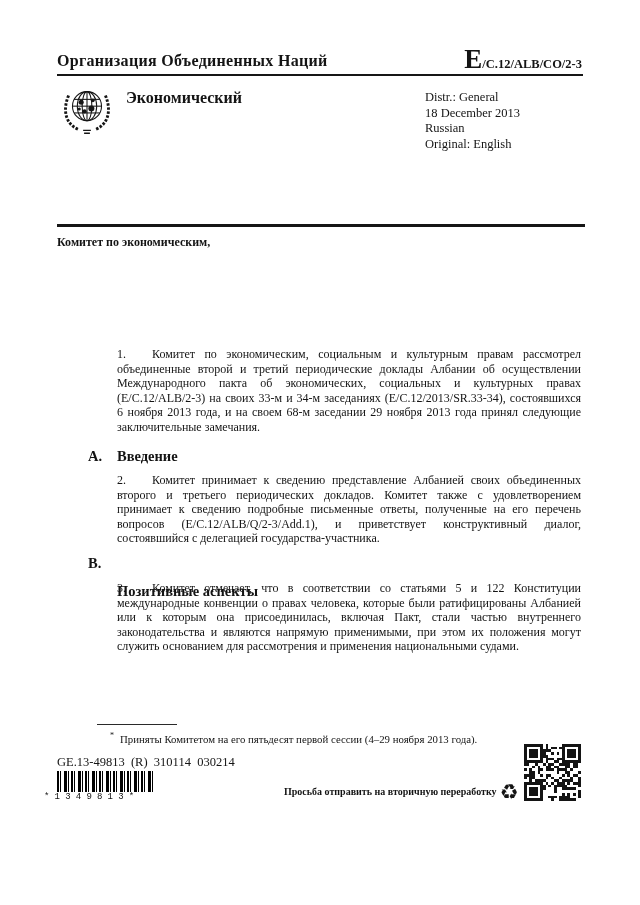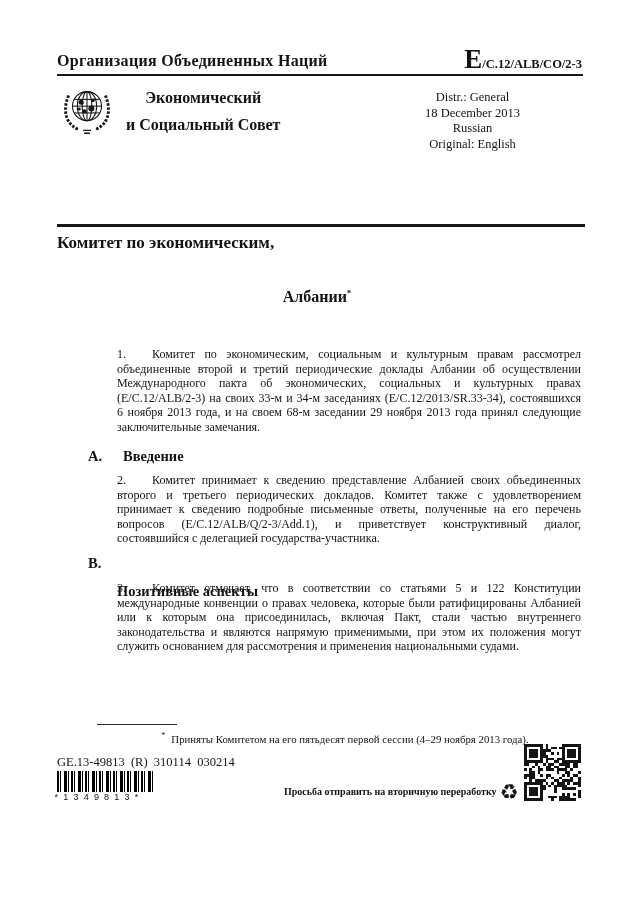--- a/index.html
+++ b/index.html
@@ -1,59 +1,59 @@
 <!DOCTYPE html>
 <html><head>
 <meta charset="utf-8">
 <style>
   html,body{margin:0;padding:0;}
   body{
     width:640px;height:905px;background:#ffffff;position:relative;
     font-family:"Liberation Serif","DejaVu Serif",serif;color:#141414;
     overflow:hidden;
   }
-  .abs{position:absolute;text-align:center;}
+  .abs{position:absolute;}
   
   .org-name{left:57px;top:52px;font-size:16px;font-weight:bold;letter-spacing:.3px;}
   .doc-symbol{right:58px;top:44px;font-weight:bold;white-space:nowrap;}
   .doc-symbol .big-e{font-size:27px;}
   .doc-symbol .rest{font-size:12.5px;}
   .header-rule{left:57px;top:74px;width:526px;height:2px;background:#161616;}
   .emblem{left:56px;top:80px;width:62px;height:62px;}
   .council-title{left:126px;top:84px;font-size:16px;font-weight:bold;line-height:27px;}
   .distr-block{left:425px;top:90px;font-size:12.5px;line-height:15.5px;}
   
   .section-rule{left:57px;top:224px;width:528px;height:3px;background:#161616;}
   
-  .committee{left:57px;top:234px;font-size:17px;font-weight:bold;line-height:17px;}
+  .committee{left:57px;top:234px;font-size:12px;font-weight:bold;line-height:17px;}
   .doc-title{left:117px;top:283px;font-size:16px;font-weight:bold;line-height:21.5px;width:400px;}
   .doc-title sup{font-size:9px;}
   
   .para{width:464px;font-size:12px;line-height:14.6px;text-align:justify;}
   .para .pnum{display:inline-block;width:35px;font-size:12px;}
   .p1{left:117px;top:347px;}
   .sec-head{font-size:14.5px;font-weight:bold;}
   .sec-letter-a{left:88px;top:448px;}
-  .sec-title-a{left:123px;top:448px;}
+  .sec-title-a{left:117px;top:448px;}
   .p2{left:117px;top:473px;}
   .sec-letter-b{left:88px;top:555px;}
   .sec-title-b{left:117px;top:555px;margin-top:28px;}
   .p3{left:117px;top:581px;}
   
   .footnote-rule{left:97px;top:724px;width:80px;height:1px;background:#2a2a2a;}
   .footnote{left:110px;top:731px;font-size:10.8px;width:470px;}
   .footnote sup{font-size:8px;margin-right:6px;}
   
   .ge-number{left:57px;top:755px;font-size:12.5px;white-space:pre;}
   .barcode{left:57px;top:771px;width:98px;height:21px;background-color:#fff;
     background-image:repeating-linear-gradient(90deg,
       #000 0 2px,#fff 2px 3px,#000 3px 4px,#fff 4px 7px,
       #000 7px 10px,#fff 10px 11px,#000 11px 12px,#fff 12px 14px);}
-  .barcode-digits{left:50px;top:792px;width:98px;font-family:Liberation Sans, sans-serif;
-    font-size:9px;letter-spacing:5.2px;white-space:pre;text-align:center;}
+  .barcode-digits{left:44px;top:792px;width:98px;font-family:Liberation Mono, monospace;
+    font-size:9px;letter-spacing:5.2px;white-space:pre;text-align:left;}
   .recycle-line{left:284px;top:780px;font-size:10px;font-weight:bold;white-space:nowrap;}
   .recycle-glyph{font-size:21px;font-weight:normal;vertical-align:-4px;margin-left:3px;
     font-family:"DejaVu Sans",sans-serif;}
   .qr{left:524px;top:744px;width:57px;height:57px;}
   .qr svg{width:100%;height:100%;}
 </style>
 </head>
 <body>
 
 <div class="abs org-name">Организация Объединенных Наций</div>
@@ -83,38 +83,36 @@
       <path d="M51,16 C57,30 55,45 41,51"></path>
     </g>
     <g stroke="#161616" fill="none" stroke-width="1.4">
       <path d="M28,52 L36,52 M29,55 L35,55"></path>
     </g>
   </svg>
 </div>
 
 <div class="abs council-title">
   <div>Экономический</div>
-  <div>и Социальный Совет</div>
 </div>
 
 <div class="abs distr-block">
   <div>Distr.: General</div>
   <div>18 December 2013</div>
   <div>Russian</div>
   <div>Original: English</div>
 </div>
 
 <div class="abs section-rule"></div>
 
 <div class="abs committee">
   <div>Комитет по экономическим,</div>
 </div>
 
 <div class="abs doc-title">
-  <div><span>Албании</span><sup>*</sup></div>
 </div>
 
 <div class="abs para p1">
   <span class="pnum">1.</span><span>Комитет по экономическим, социальным и культурным правам рассмотрел объединенные второй и третий периодические доклады Албании об осуществлении Международного пакта об экономических, социальных и культурных правах (E/C.12/ALB/2-3) на своих 33-м и 34-м заседаниях (E/C.12/2013/SR.33-34), состоявшихся 6 ноября 2013 года, и на своем 68-м заседании 29 ноября 2013 года принял следующие заключительные замечания.</span>
 </div>
 
 <div class="abs sec-head sec-letter-a">A.</div>
 <div class="abs sec-head sec-title-a">Введение</div>
 <div class="abs para p2">
   <span class="pnum">2.</span><span>Комитет принимает к сведению представление Албанией своих объединенных второго и третьего периодических докладов. Комитет также с удовлетворением принимает к сведению подробные письменные ответы, полученные на его перечень вопросов (E/C.12/ALB/Q/2-3/Add.1), и приветствует конструктивный диалог, состоявшийся с делегацией государства-участника.</span>

